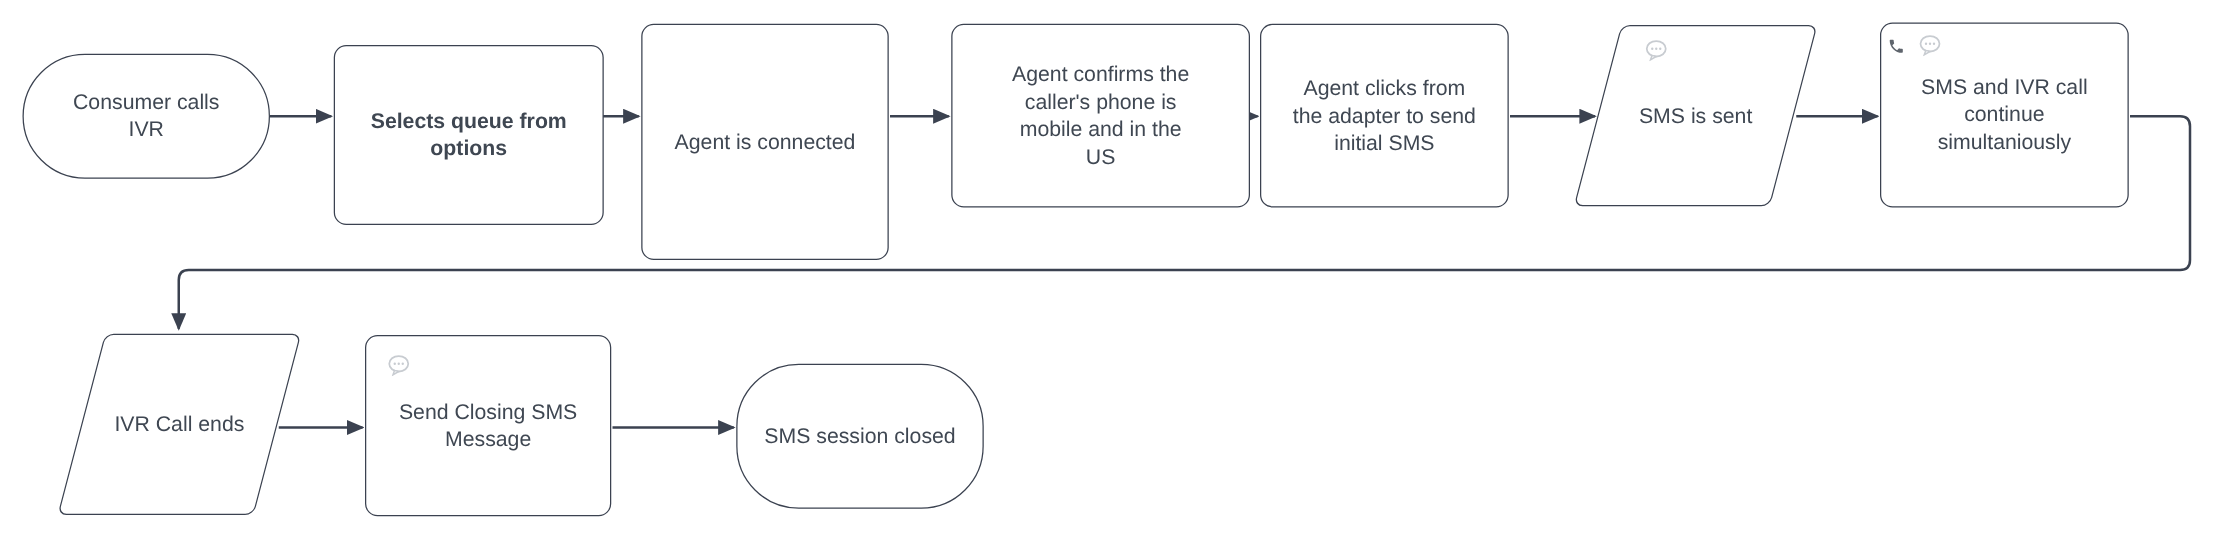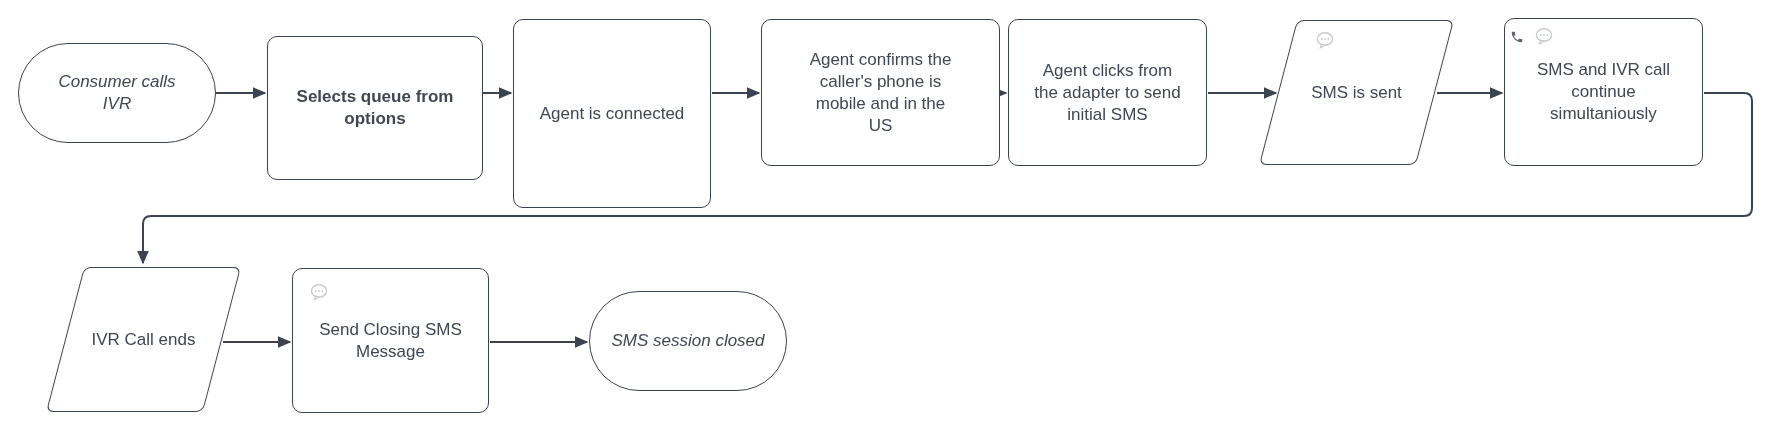--- a/index.html
+++ b/index.html
@@ -39,21 +39,21 @@
     border: 1.7px solid var(--c-stroke);
     display: flex;
     align-items: center;
     justify-content: center;
   }
   .node .label {
     white-space: pre-line;
     text-align: center;
     padding: 0 6px;
   }
-  .stadium { border-radius: 50px; font-style: italic; }
+  .stadium { border-radius: 50px; }
   .rect { border-radius: 10px; }
   .para {
     border-radius: 7px;
     transform: skewX(-14.7deg);
   }
   .para-inner {
     position: absolute;
     inset: 0;
     transform: skewX(14.7deg);
     display: flex;
@@ -64,21 +64,21 @@
   
   .n0 { left: 18px;   top: 43px;  width: 198px; height: 100px; }
   .n1 { left: 267px;  top: 36px;  width: 216px; height: 144px; font-weight: bold; }
   .n2 { left: 513px;  top: 19px;  width: 198px; height: 189px; }
   .n3 { left: 761px;  top: 19px;  width: 239px; height: 147px; }
   .n4 { left: 1008px; top: 19px;  width: 199px; height: 147px; }
   .n5 { left: 1278px; top: 20px;  width: 157px; height: 145px; }
   .n6 { left: 1504px; top: 18px;  width: 199px; height: 148px; }
   .n7 { left: 65px;   top: 267px; width: 157px; height: 145px; }
   .n8 { left: 292px;  top: 268px; width: 197px; height: 145px; align-items: center; }
-  .n9 { left: 589px;  top: 291px; width: 198px; height: 100px; justify-content: center; }
+  .n9 { left: 589px;  top: 291px; width: 198px; height: 116px; justify-content: center; }
   
   .n5 .bubble { left: 37px; top: 11px; }
   .n6 .phone  { left: 5px;  top: 11px; }
   .n6 .bubble { left: 30px; top: 9px; }
   .n8 .bubble { left: 17px; top: 15px; }
   .bubble svg ellipse, .bubble svg path { stroke: var(--c-icon_light); fill: #fff; }
   .bubble svg circle { fill: var(--c-icon_light); }
   .phone svg path { fill: var(--c-icon_dark); }
 </style>
 </head>

